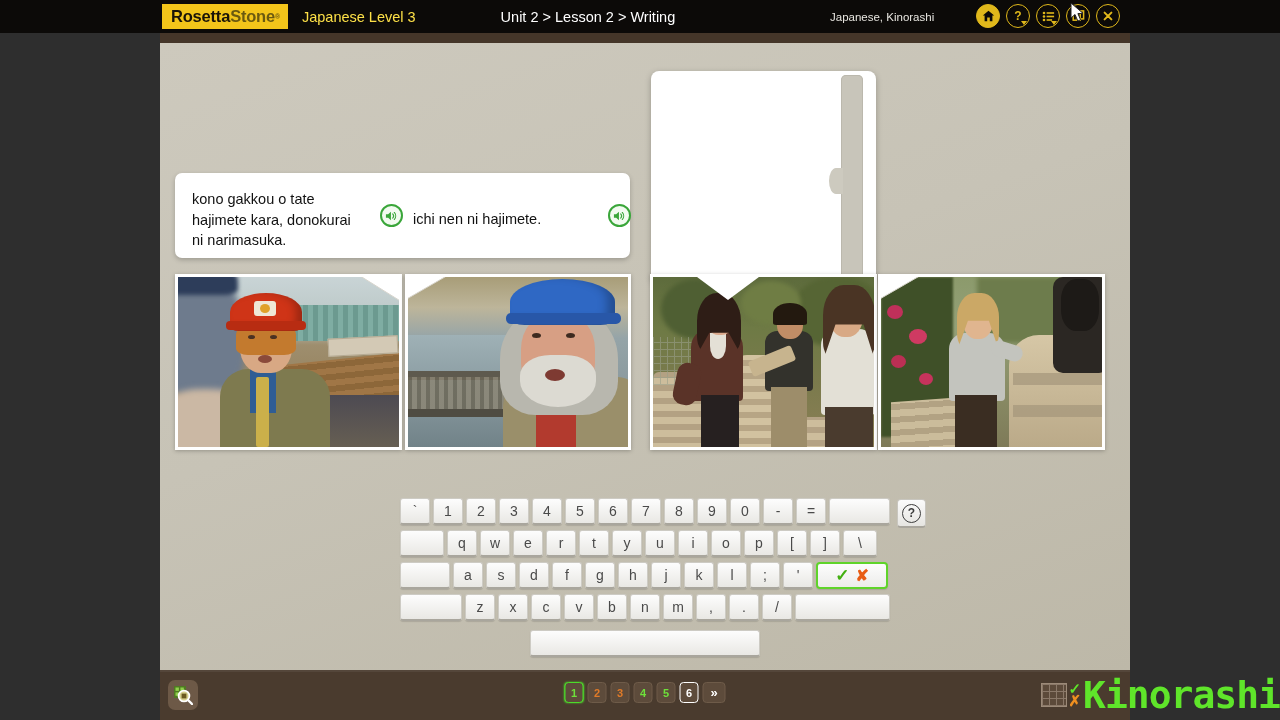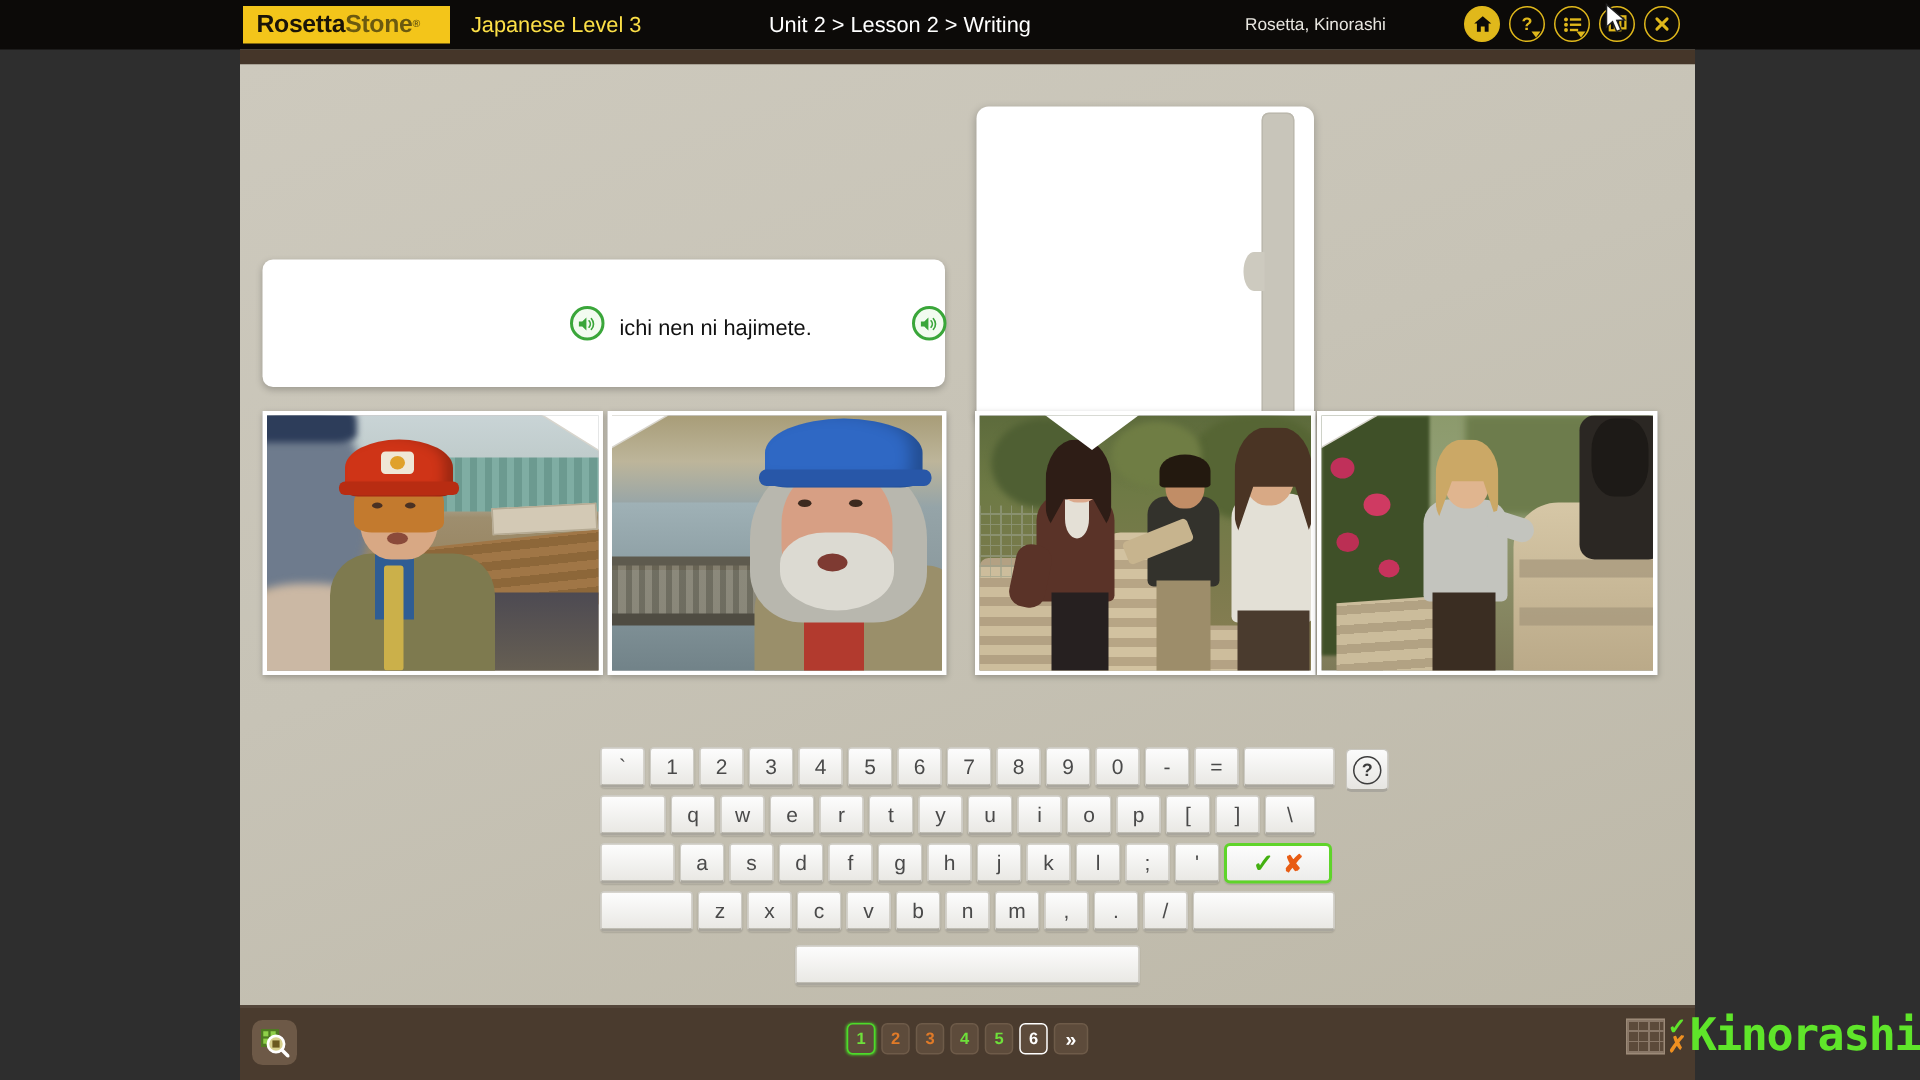--- a/index.html
+++ b/index.html
@@ -33,21 +33,21 @@
   }
   .topbar-inner {
     position: absolute; left: 160px; top: 0;
     width: 970px; height: 33px;
     display: flex; align-items: center;
   }
   .logo {
     background: #f3c51a;
     height: 25px;
     margin-left: 2px;
-    padding: 0 20px 0 9px;
+    padding: 0 8px 0 9px;
     display: flex; align-items: center;
     font-size: 16.5px; font-weight: bold;
     color: #1a1408;
     letter-spacing: -0.2px;
     font-family: "Liberation Sans", sans-serif;
   }
   .logo .s2 { color: #6b5a10; font-weight: bold; }
   .logo .tm { font-size: 7px; vertical-align: super; color:#6b5a10; }
   .course-name {
     color: #fde047; font-size: 14.5px;
@@ -149,21 +149,21 @@
       repeating-linear-gradient(0deg, #8a7868 0 1px, transparent 1px 7px),
       repeating-linear-gradient(90deg, #8a7868 0 1px, transparent 1px 7px),
       #5c4a3a;
     border: 1.5px solid #9c8a78;
   }
   .wm-marks { display: flex; flex-direction: column; line-height: 0.8; font-size: 15px; font-weight: bold; }
   .wm-check { color: #5fe52a; }
   .wm-x { color: #f09020; }
   .wm-name {
     font-family: "DejaVu Sans Mono", monospace;
-    font-size: 30px; font-weight: bold;
+    font-size: 38px; font-weight: bold;
     color: #5fe52a;
     letter-spacing: -1px;
     line-height: 1;
   }
 
   
   .card {
     position: absolute;
     background: #ffffff;
     border-radius: 7px;
@@ -278,21 +278,21 @@
 
       <div class="logo">
         <span>Rosetta</span>
           <span class="s2">Stone</span>
           <span class="tm">®</span>
       </div>
 
       <div class="course-name">Japanese Level 3</div>
       <div class="breadcrumb">Unit 2 &gt; Lesson 2 &gt; Writing</div>
 
-      <div class="welcome">Rosetta, Kinorashi</div>
+      <div class="welcome">Japanese, Kinorashi</div>
 
       <div class="topicons">
 
         <div class="ticon filled">
           <svg width="13" height="12" viewBox="0 0 13 12" aria-hidden="true">
             <path d="M6.5 0.8 L12.2 5.6 H10.4 V11.2 H7.8 V7.6 H5.2 V11.2 H2.6 V5.6 H0.8 Z" fill="#0c0a08"></path>
           </svg>
         </div>
 
         <div class="ticon">
@@ -335,20 +335,25 @@
   <div class="content">
 
     <div class="writepanel" style="left:491px; top:28px; width:225px; height:212px;">
       <div class="caretbar" style="left:190px; top:4px; width:22px; height:204px;"></div>
       <div class="caretnotch" style="left:178px; top:97px;"></div>
 
     </div>
 
     <div class="card" style="left:15px; top:130px; width:455px; height:85px;">
 
+      <div style="position:absolute; left:17px; top:16px; width:180px;" class="card-text">
+        <span style="white-space:pre-line;">kono gakkou o tate
+hajimete kara, donokurai
+ni narimasuka.</span>
+      </div>
 
       <div class="speaker" style="position:absolute; left:205px; top:31px;">
         <svg width="13" height="12" viewBox="0 0 14 12" aria-hidden="true">
           <path d="M1 4.2 H3.4 L6.4 1.4 V10.6 L3.4 7.8 H1 Z" fill="#3aa63a"></path>
           <path d="M8.3 3.7 a3.4 3.4 0 0 1 0 4.6" stroke="#3aa63a" stroke-width="1.2" fill="none" stroke-linecap="round"></path>
           <path d="M10 2.2 a5.6 5.6 0 0 1 0 7.6" stroke="#3aa63a" stroke-width="1.2" fill="none" stroke-linecap="round"></path>
         </svg>
       </div>
 
       <div style="position:absolute; left:238px; top:36px;" class="card-text">ichi nen ni hajimete.</div>

